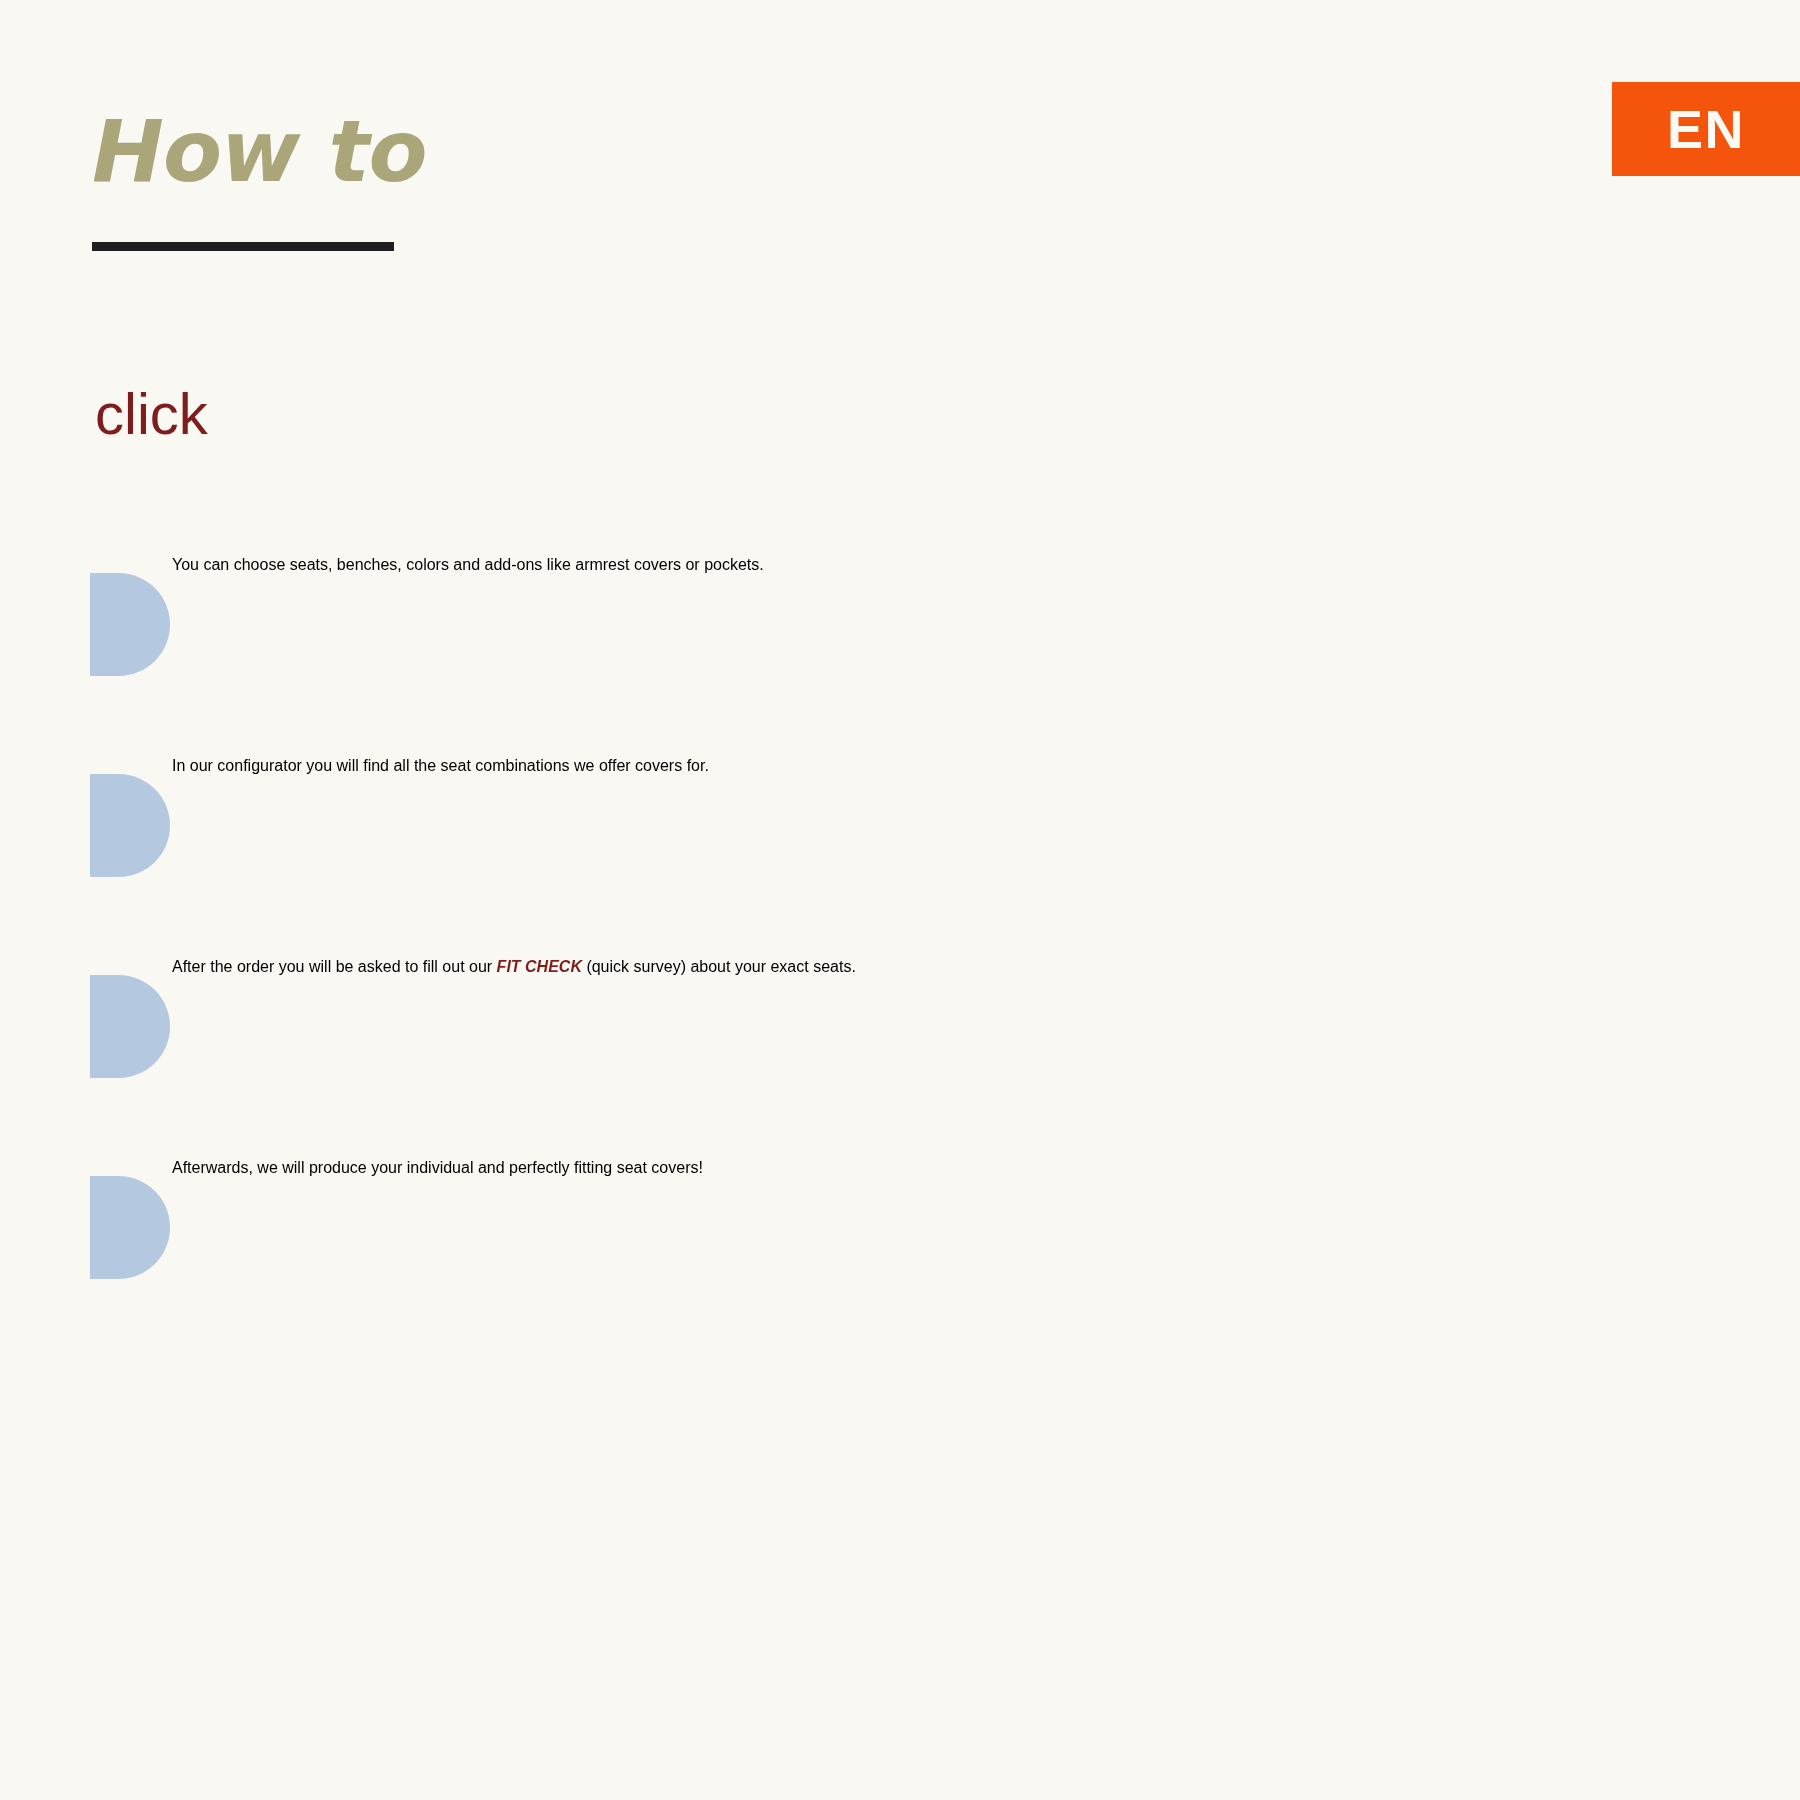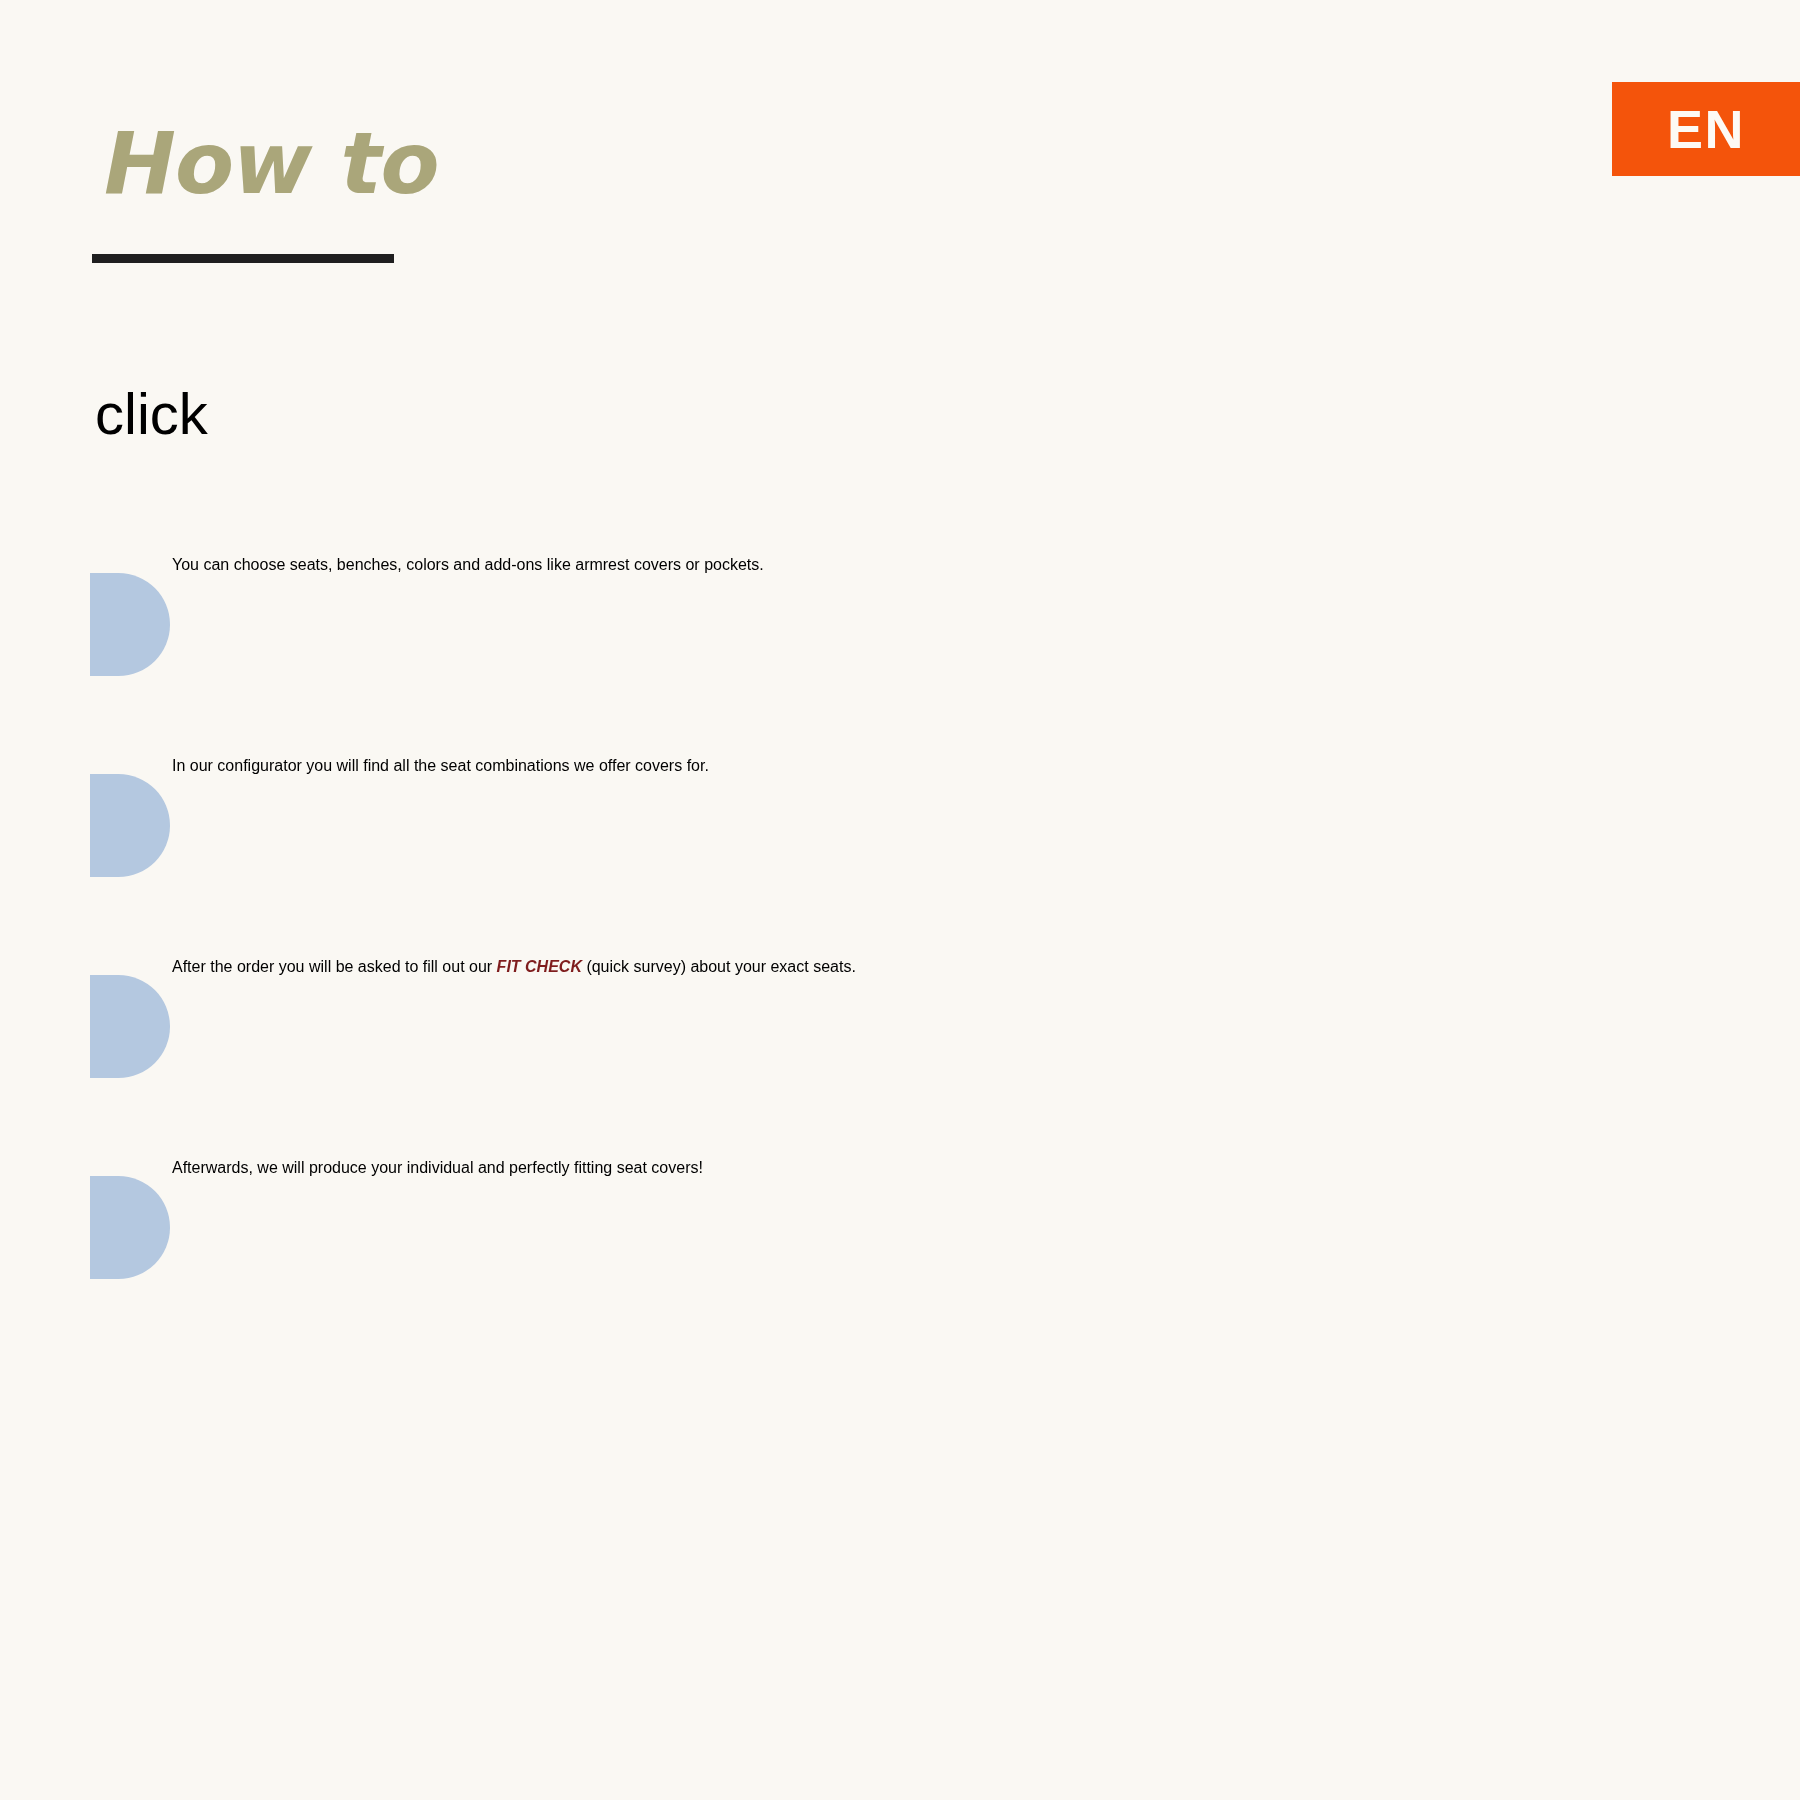--- a/index.html
+++ b/index.html
@@ -50,21 +50,21 @@
     left: 92px;
   }
   .page-title {
     font-family: "DejaVu Sans", sans-serif;
     font-style: italic;
     font-weight: 700;
     font-size: 86px;
     line-height: 1.0;
     color: #aaa67a;
     letter-spacing: -1px;
-    margin: 12px;
+    margin: 0;
     white-space: nowrap;
   }
   .title-rule {
     margin-top: 48px;
     width: 302px;
     height: 9px;
     background: #1f1f1f;
   }
 
   
@@ -73,21 +73,21 @@
     top: 385px;
     left: 95px;
     display: flex;
     align-items: center;
     white-space: nowrap;
   }
   .cta-prefix {
     font-family: "Liberation Sans", sans-serif;
     font-size: 58px;
     font-weight: 400;
-    color: #000000;
+    color: #7f1d1d;
     line-height: 1;
     padding-bottom: 4px;
   }
   .cta-highlight {
     margin-left: 26px;
     background: #f4540b;
     color: #fdfaf5;
     font-family: "Liberation Sans", sans-serif;
     font-style: italic;
     font-weight: 700;

